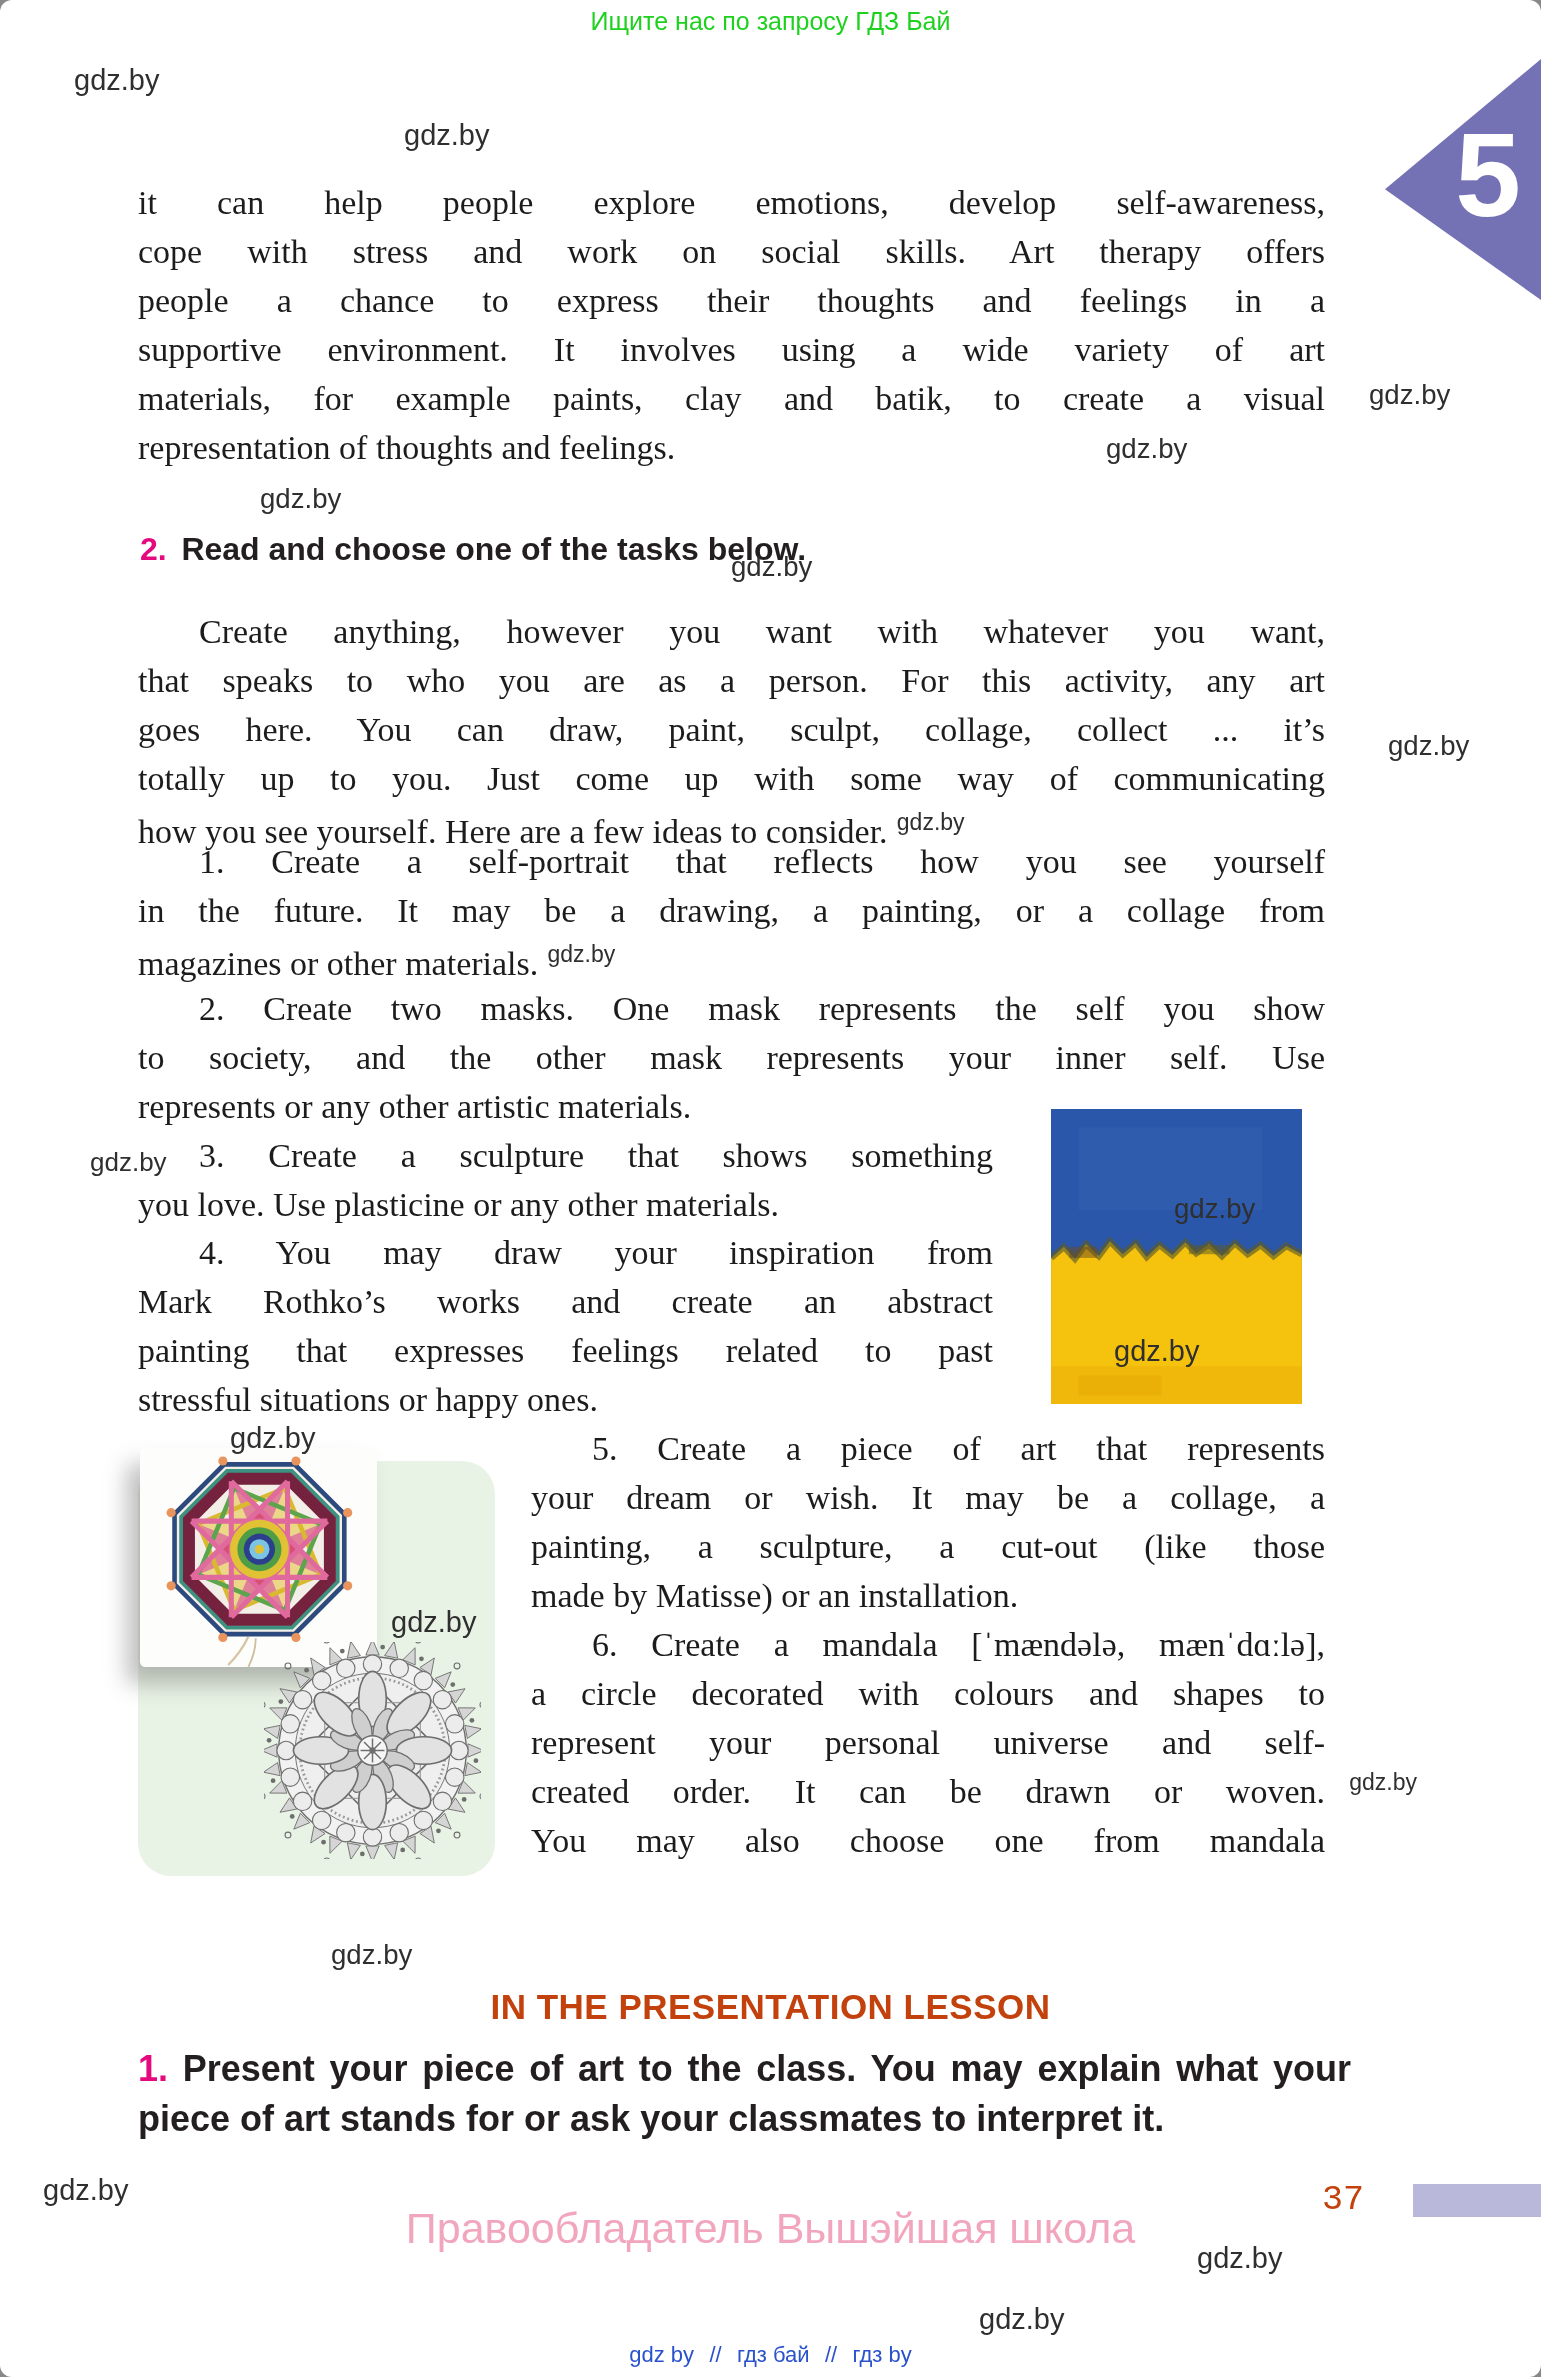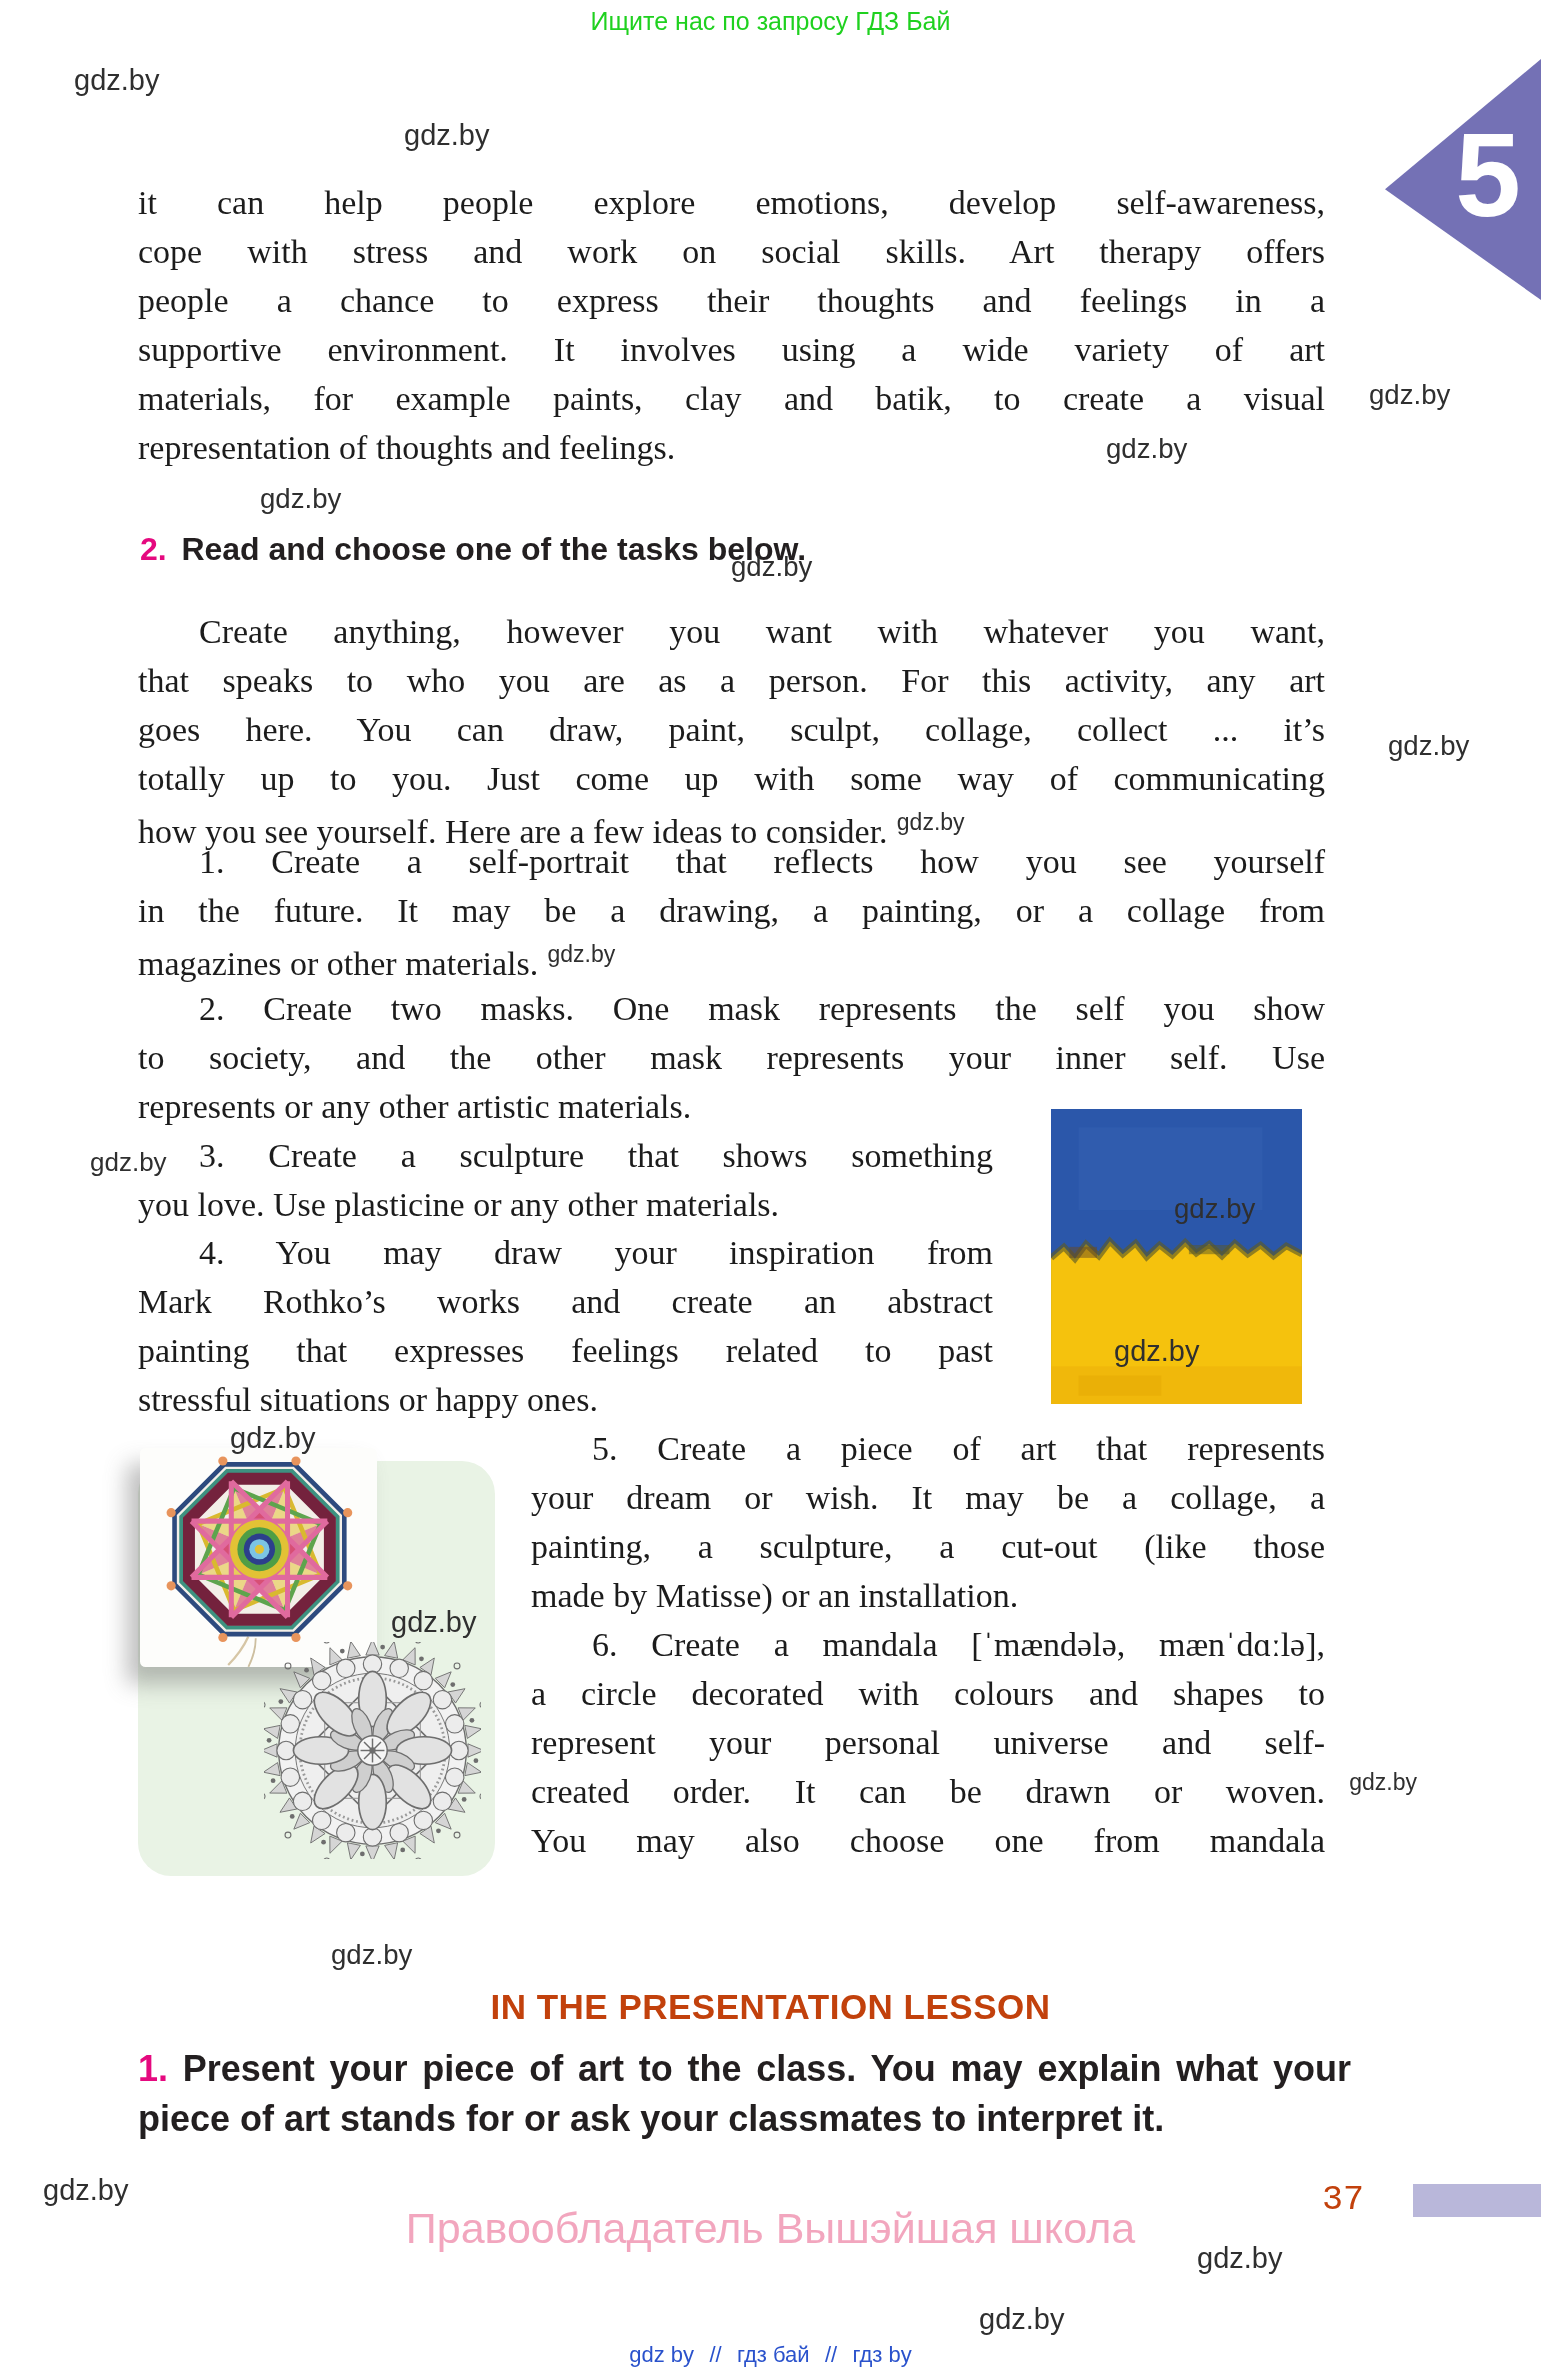--- a/index.html
+++ b/index.html
@@ -1,19 +1,20 @@
 <!DOCTYPE html>
 <html style="font-size:14.7px"><head>
 <meta charset="utf-8">
 <style>
   html,body{margin:0;padding:0;background:#888;}
   #page{
     position:relative; width:1541px; height:2377px; background:#ffffff;
     font-family:"Liberation Serif","DejaVu Serif",serif; overflow:hidden;
     margin:0 auto;
+    border-radius:12px;
   }
   
   .top-banner{
     position:absolute; left:0; top:7.4px; width:100%; text-align:center;
     font-family:"Liberation Sans",sans-serif; font-size:25px; color:#1fd11f;
   }
   
   .wedge{
     position:absolute; right:0; top:59px; width:156px; height:241px;
     background:#7471b5;

